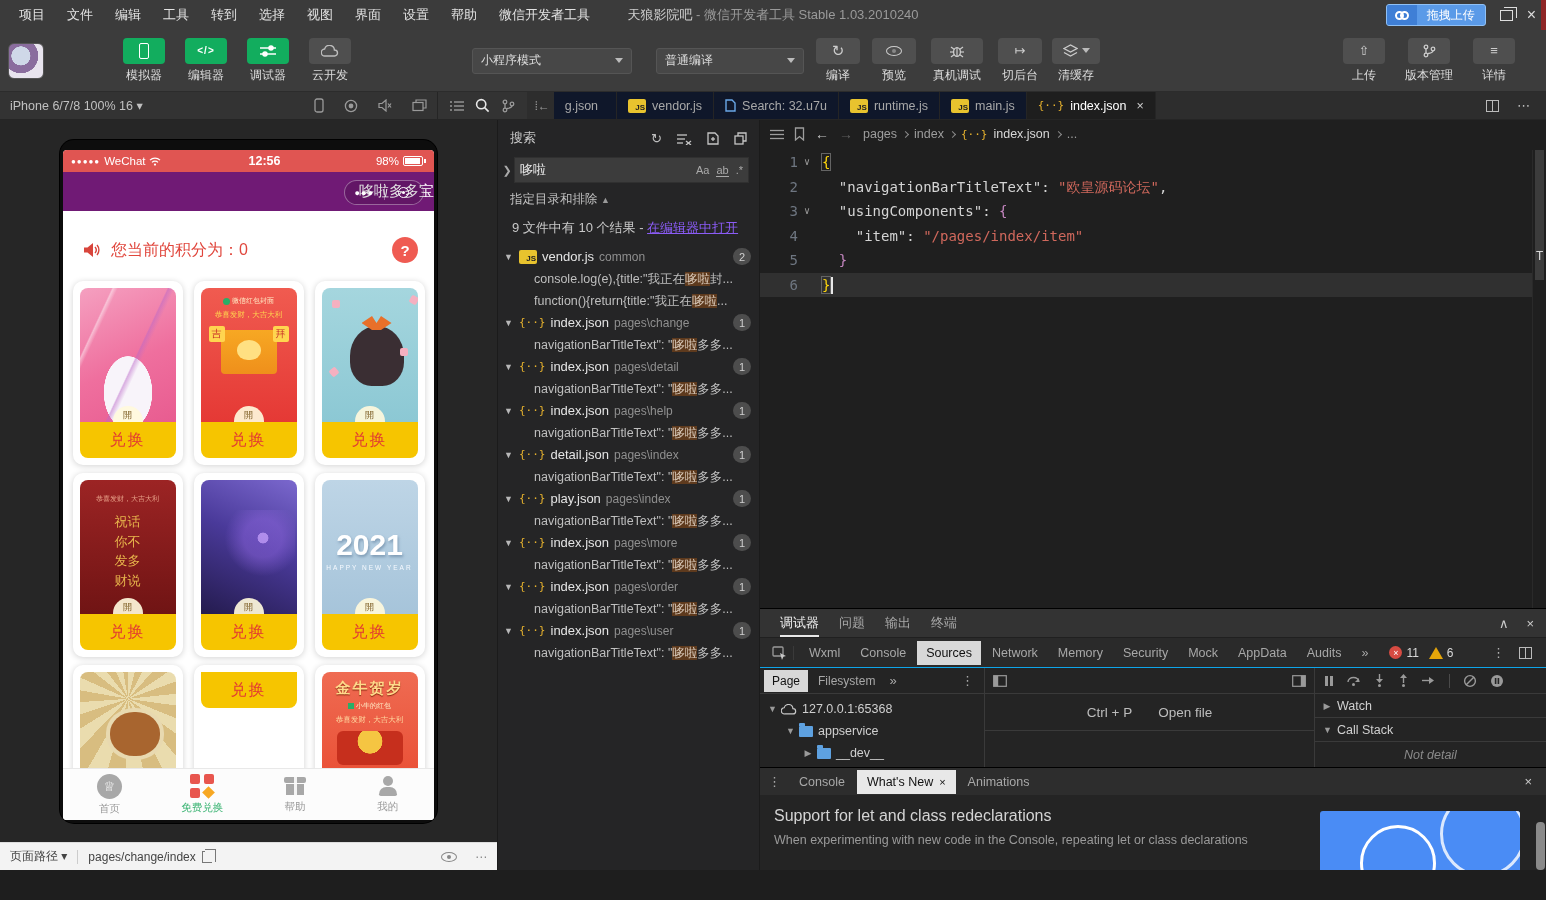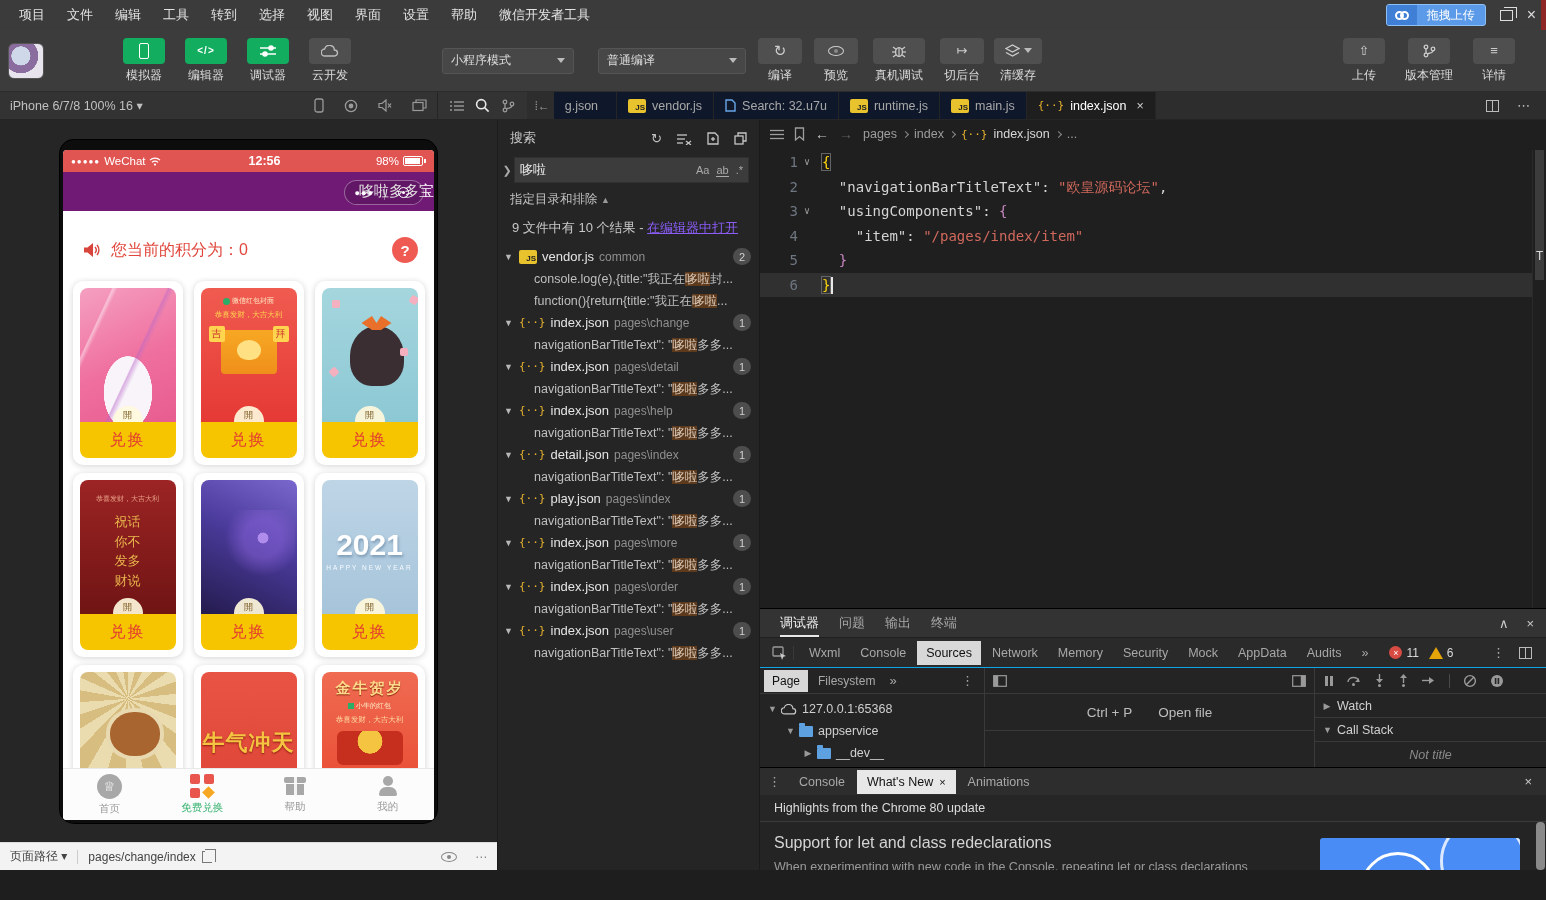--- a/index.html
+++ b/index.html
@@ -31,21 +31,21 @@
   .tb-btn { display:flex; flex-direction:column; align-items:center; gap:3px; width:48px; }
   .tb-chip { width:42px; height:26px; border-radius:4px; display:flex; align-items:center; justify-content:center; }
   .chip-green { background:#12ad5e; }
   .chip-gray { background:#4f4f4f; }
   .tb-btn .lbl { font-size:12px; color:#dcdcdc; }
   .phone-ico { width:10px; height:16px; border:1.5px solid #fff; border-radius:2px; }
   .code-ico { color:#fff; font-size:10px; font-weight:bold; letter-spacing:1px; }
   .select { height:26px; background:#474747; border:1px solid #555; border-radius:3px; color:#ddd;
     display:flex; align-items:center; justify-content:space-between; padding:0 8px; font-size:12px; }
   .caret { width:0; height:0; border-left:4px solid transparent; border-right:4px solid transparent; border-top:5px solid #bbb; margin-left:8px; }
-  .sel-mode { width:132px; margin-left:88px; }
+  .sel-mode { width:160px; margin-left:118px; }
   .sel-compile { width:148px; margin-left:24px; }
   .act-group { display:flex; gap:8px; margin-left:10px; }
   .right-group { margin-left:auto; display:flex; gap:10px; padding-right:28px; }
   svg.ico { display:block; }
 
   
   .band { height:28px; display:flex; background:#333333; border-bottom:1px solid #252525; }
   .sim-bar { width:437px; display:flex; align-items:center; padding:0 10px; color:#c0c0c0; font-size:12.5px; }
   .sim-bar .icons { margin-left:auto; display:flex; gap:20px; align-items:center; }
   .panel-icons { width:90px; display:flex; align-items:center; justify-content:space-around; border-left:1px solid #252525; padding:0 6px; }
@@ -266,20 +266,21 @@
     <span class="menu-item">编辑</span>
     <span class="menu-item">工具</span>
     <span class="menu-item">转到</span>
     <span class="menu-item">选择</span>
     <span class="menu-item">视图</span>
     <span class="menu-item">界面</span>
     <span class="menu-item">设置</span>
     <span class="menu-item">帮助</span>
     <span class="menu-item">微信开发者工具</span>
   </div>
+  <div class="win-title"><b>天狼影院吧</b><span> - 微信开发者工具 Stable 1.03.2010240</span></div>
   <div class="tb-right">
     <div class="upload-pill">
       <span class="rings">
           <i class="ring"></i>
           <i class="ring"></i>
         </span>
       <span class="lbl">拖拽上传</span>
     </div>
     <span class="win-restore"></span>
     <span class="win-close">×</span>
@@ -587,23 +588,20 @@
                 <div class="a6-cap">HAPPY NEW YEAR</div>
                 <span class="open-notch">開</span>
               </div>
               <div class="card-btn">兑换</div>
             </div>
             <div class="card">
               <div class="card-art art7"></div>
               <div class="card-btn">兑换</div>
             </div>
             <div class="card">
-              <div class="card-art art8">
-                <div class="a8-big">牛气冲天</div>
-              </div>
               <div class="card-btn">兑换</div>
             </div>
             <div class="card">
               <div class="card-art art9">
                 <div class="a9-title">金牛贺岁</div>
                 <div class="a9-badge">
                     <i></i>
                     <span>小牛的红包</span>
                   </div>
                 <div class="a9-greet">恭喜发财，大吉大利</div>
@@ -967,36 +965,35 @@
               </svg>
           </div>
           <div class="sec-row">
             <span class="tw">▶</span>
             <span>Watch</span>
           </div>
           <div class="sec-row">
             <span class="tw">▼</span>
             <span>Call Stack</span>
           </div>
-          <div class="notpaused">Not title</div>
+          <div class="notpaused">Not detail</div>
         </div>
       </div>
 
       <div class="drawer">
         <div class="drw-tabs">
           <span class="drw-menu">⋮</span>
           <span class="drwtab">Console</span>
           <span class="drwtab active">
               <span>What's New</span>
               <span style="font-size:11px">×</span>
             </span>
           <span class="drwtab">Animations</span>
           <span class="drw-close">×</span>
         </div>
-        <div class="drw-heading">Highlights from the Chrome 80 update</div>
         <div class="drw-article">
           <div class="art-title">Support for let and class redeclarations</div>
           <div class="art-para">When experimenting with new code in the Console, repeating let or class declarations</div>
           <div class="art-img"></div>
         </div>
         <div class="drw-scroll"></div>
       </div>
     </div>
   </div>
 </div>

